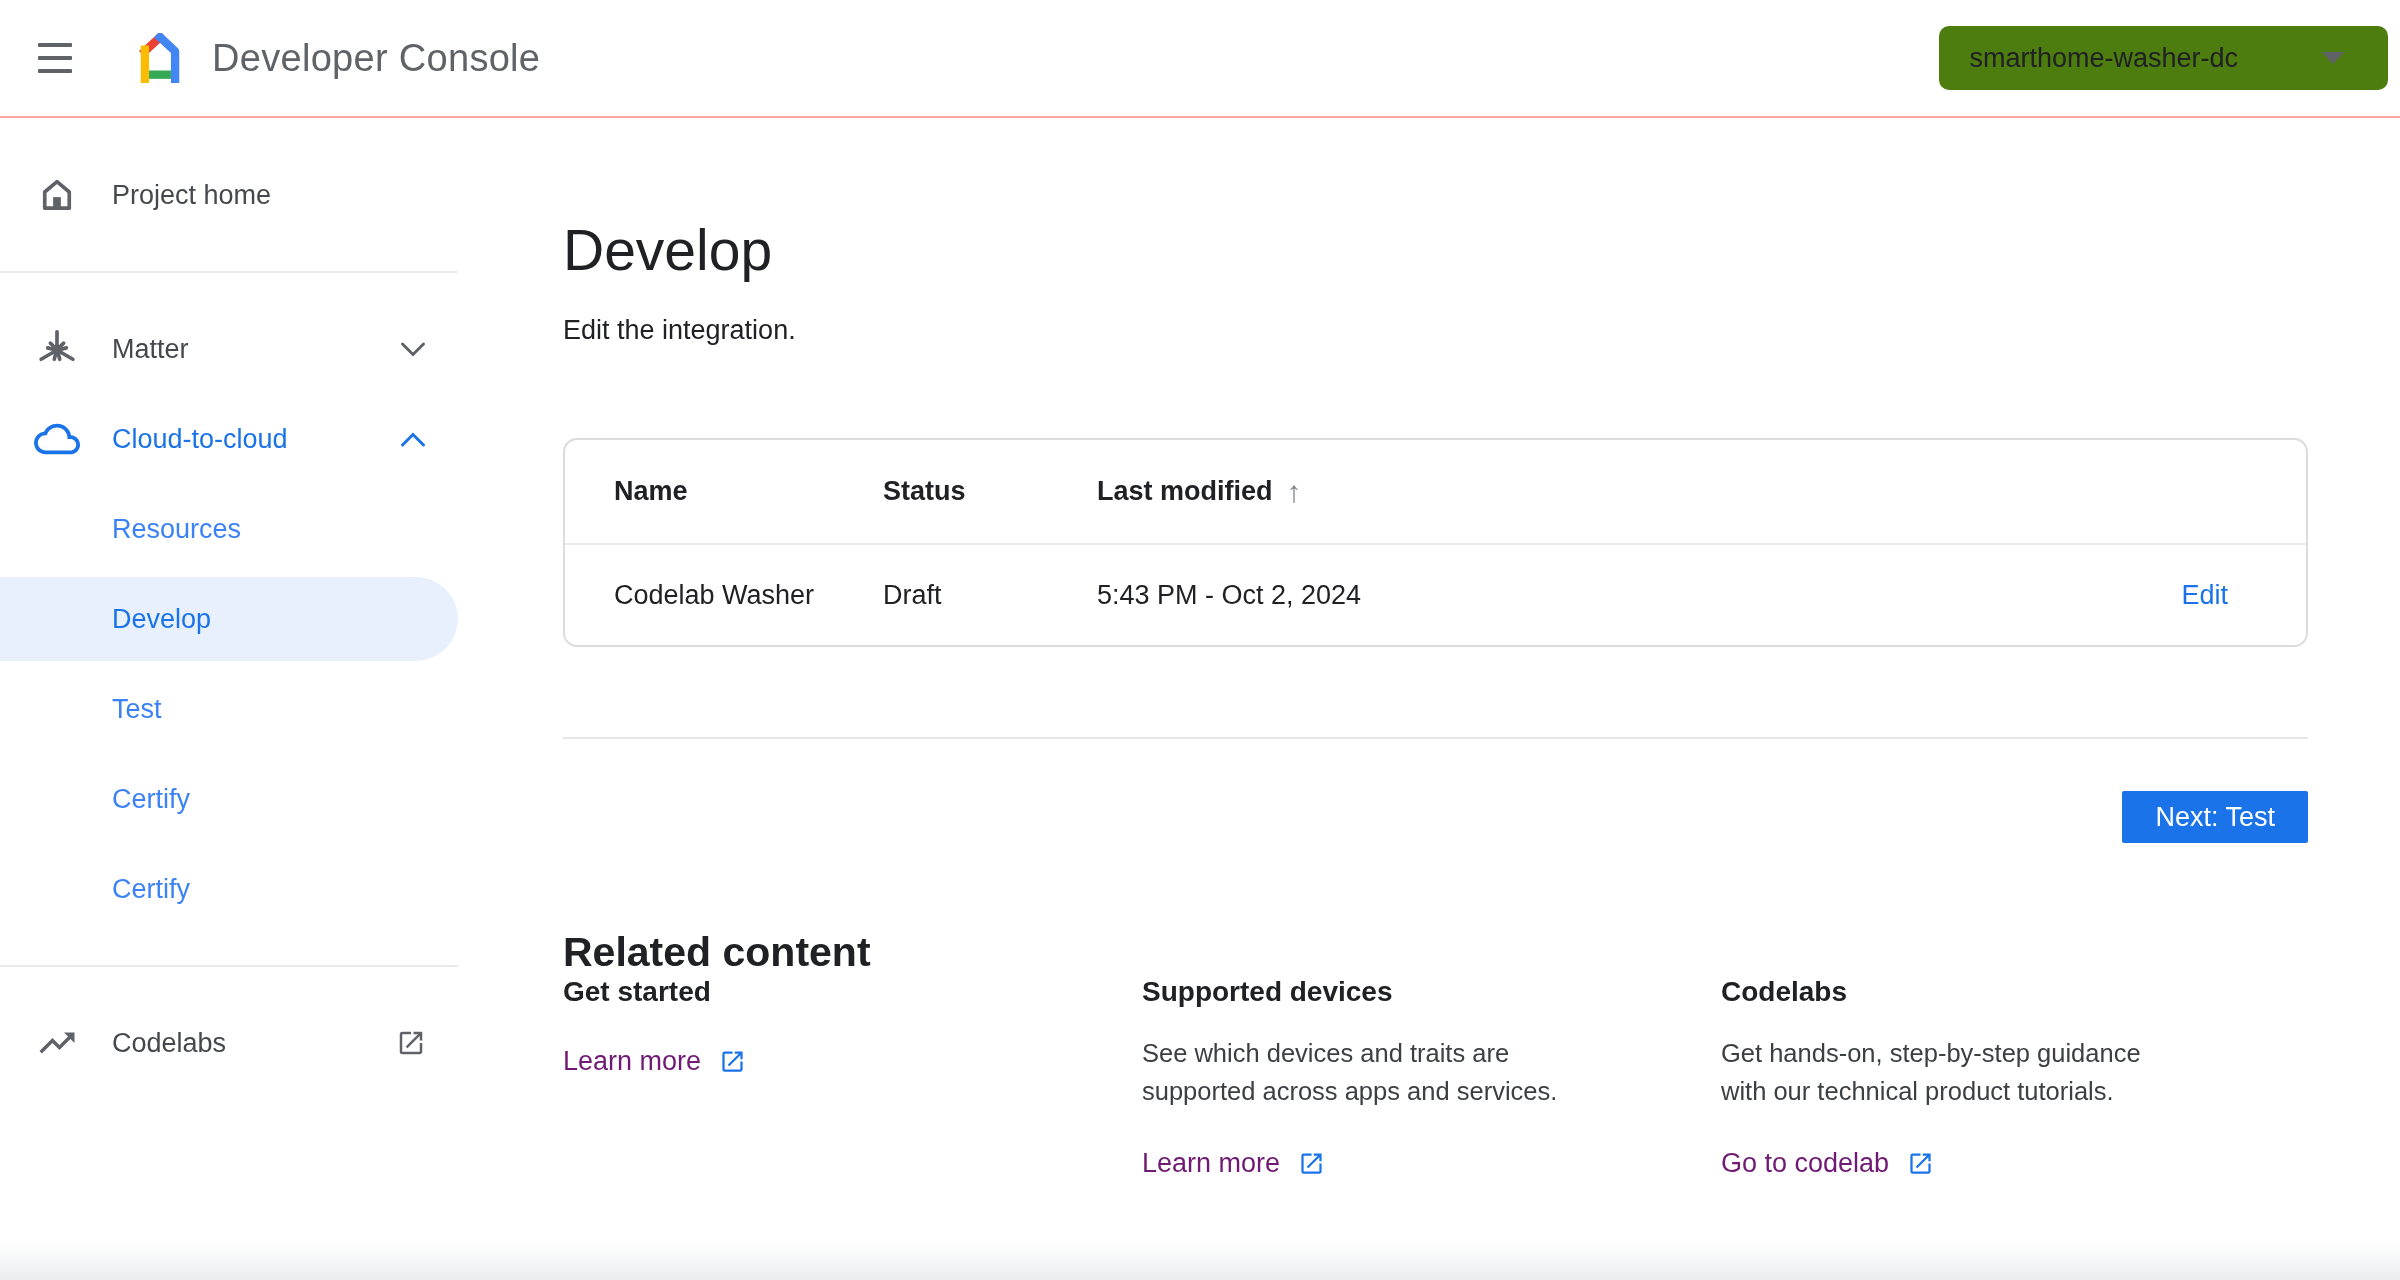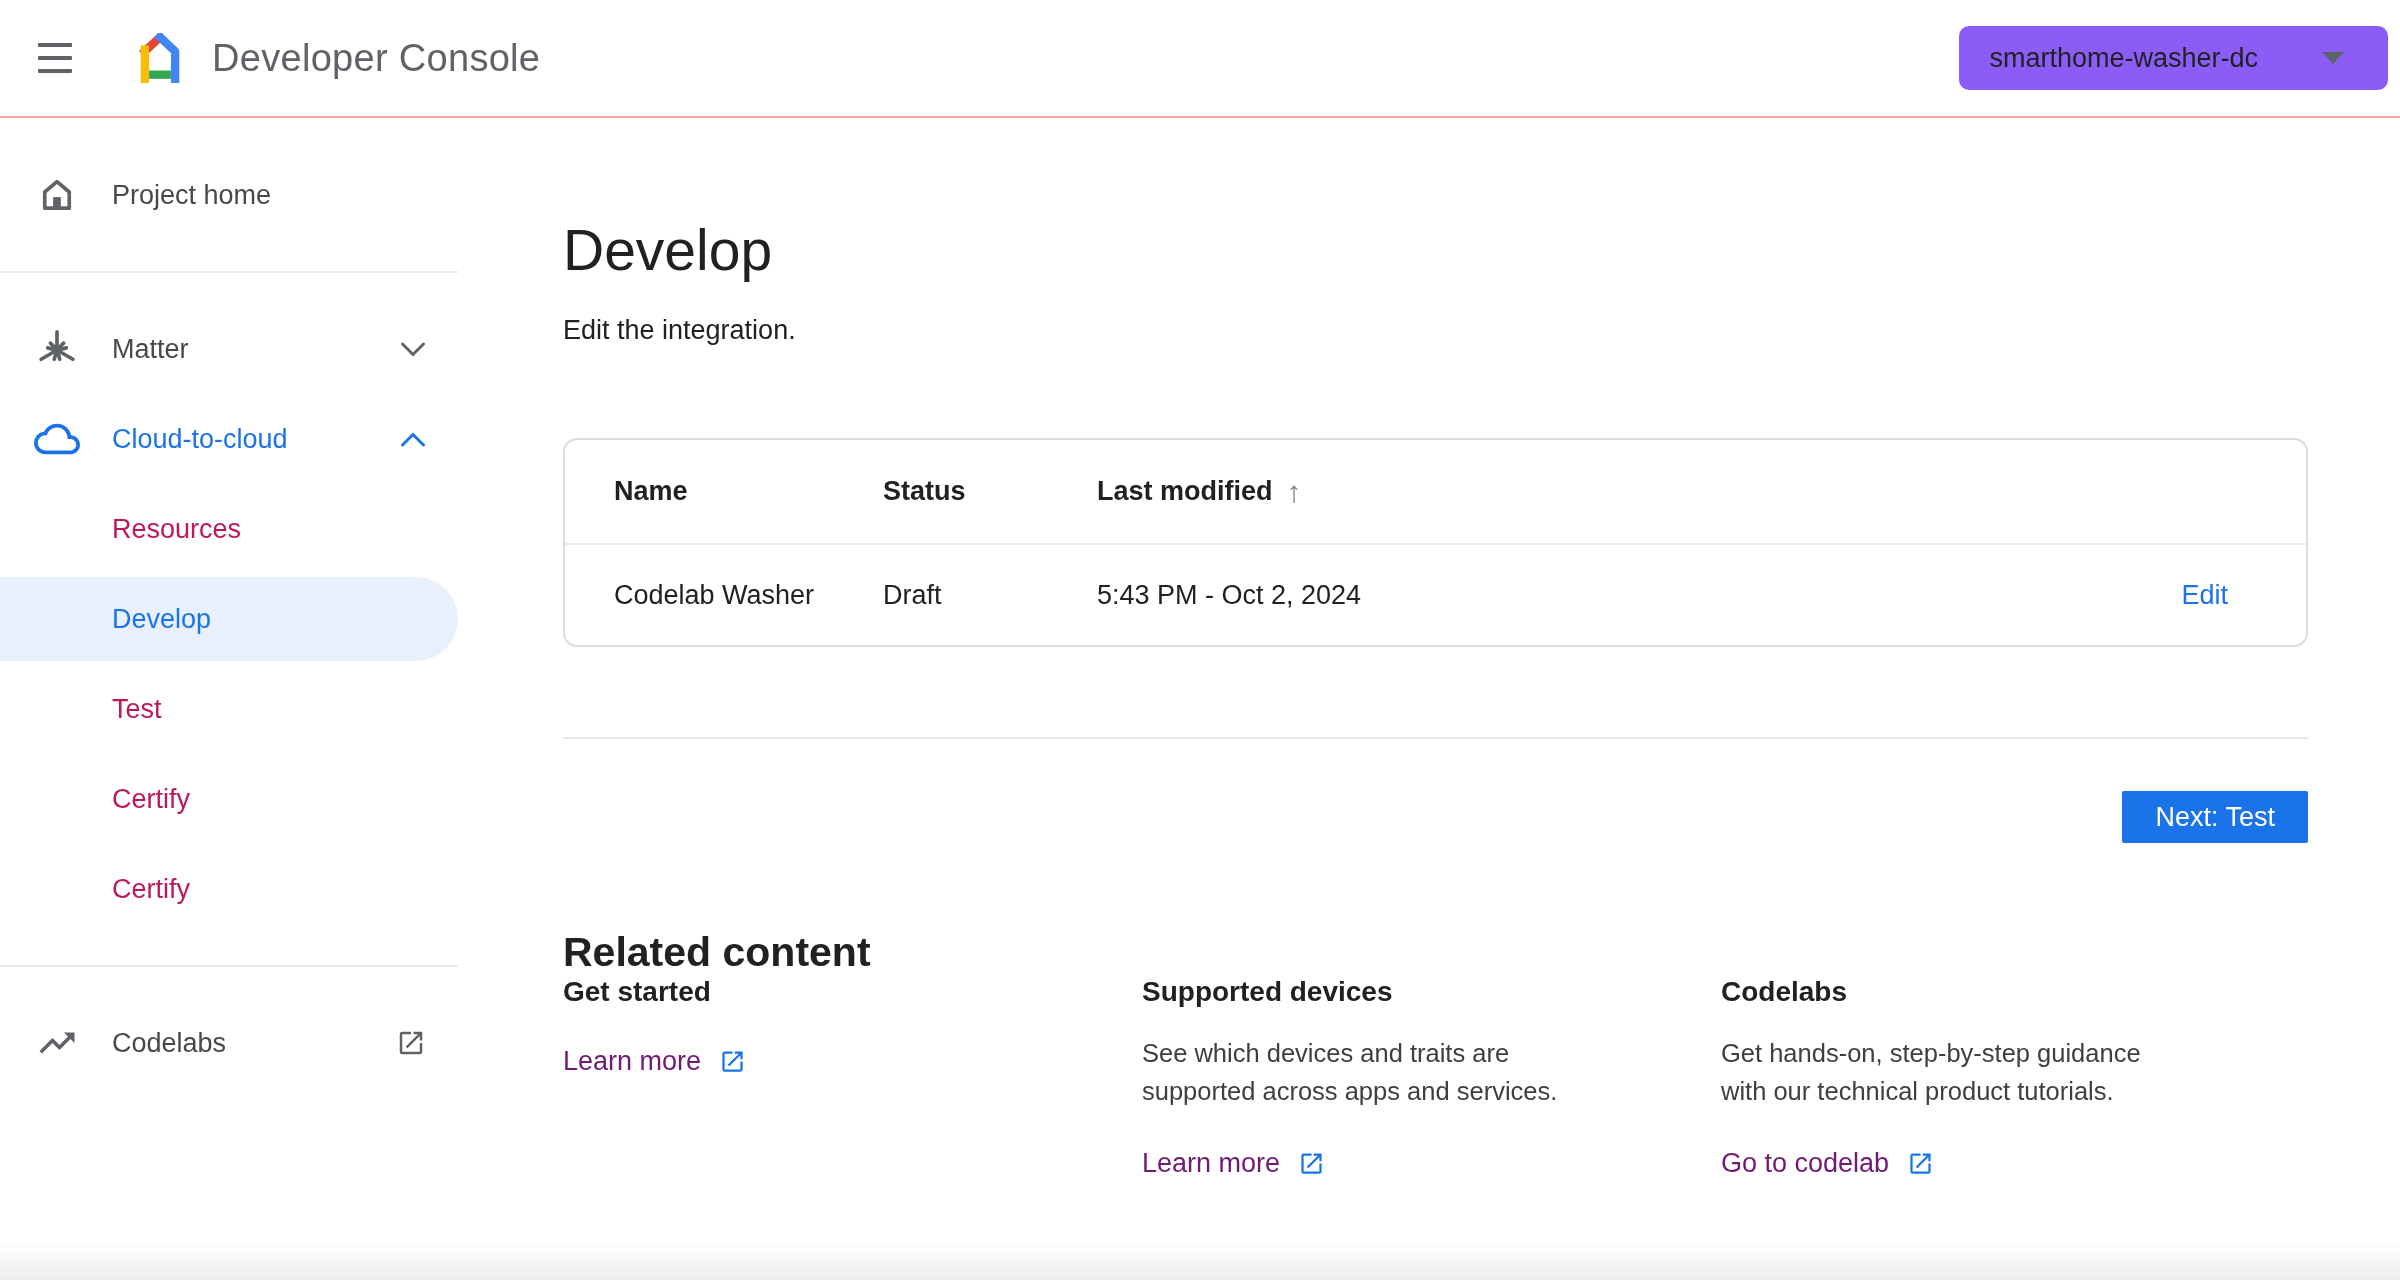--- a/index.html
+++ b/index.html
@@ -19,22 +19,22 @@
   }
   .h-left { display:flex; align-items:center; }
   .menu-btn {
     background:none; border:none; padding:0; cursor:pointer;
     width:34px; display:flex; flex-direction:column; gap:9px; margin-right:62px;
   }
   .menu-btn span { display:block; height:4px; background:#5f6368; border-radius:1px; }
   .logo { margin-right:26px; display:flex; }
   .app-title { font-size:38px; color:#5f6368; letter-spacing:.3px; }
   .chip {
-    height:64px; background:#8b5cf6; border:none; border-radius:10px;
-    display:flex; align-items:center; gap:64px; padding:0 44px 0 30px;
+    height:64px; background:#4d7c0f; border:none; border-radius:10px;
+    display:flex; align-items:center; gap:84px; padding:0 44px 0 30px;
     font-family:inherit; font-size:27px; color:#202124; cursor:pointer;
   }
   .caret {
     width:0; height:0;
     border-left:11px solid transparent; border-right:11px solid transparent;
     border-top:12px solid #5f6368;
   }
 
   
   .shell { display:flex; align-items:flex-start; }
@@ -43,21 +43,21 @@
     height:90px; display:flex; align-items:center;
     padding:0 32px 0 34px; cursor:pointer;
   }
   .nav-icon { width:46px; flex:none; display:flex; justify-content:center; align-items:center; margin-right:32px; }
   .nav-label { font-size:27px; color:#45484c; flex:1; }
   .nav-item.accent .nav-label { color:#1a73e8; }
   .nav-chevron { flex:none; display:flex; }
   .sb-divider { height:2px; background:#e9ebee; margin:31px 0; }
   .nav-sub {
     height:90px; display:flex; align-items:center;
-    padding-left:112px; font-size:27px; color:#be185d; cursor:pointer;
+    padding-left:112px; font-size:27px; color:#3b82f6; cursor:pointer;
   }
   .nav-sub.active {
     height:84px; margin:3px 0; background:#e8f0fe; color:#1a73e8;
     border-radius:0 45px 45px 0; font-weight:500;
   }
 
   
   main { flex:1; padding:0 92px 0 105px; }
   h1.page-title { font-size:57px; font-weight:400; margin:99px 0 0; }
   .subtitle { font-size:27px; margin:32px 0 0; }

